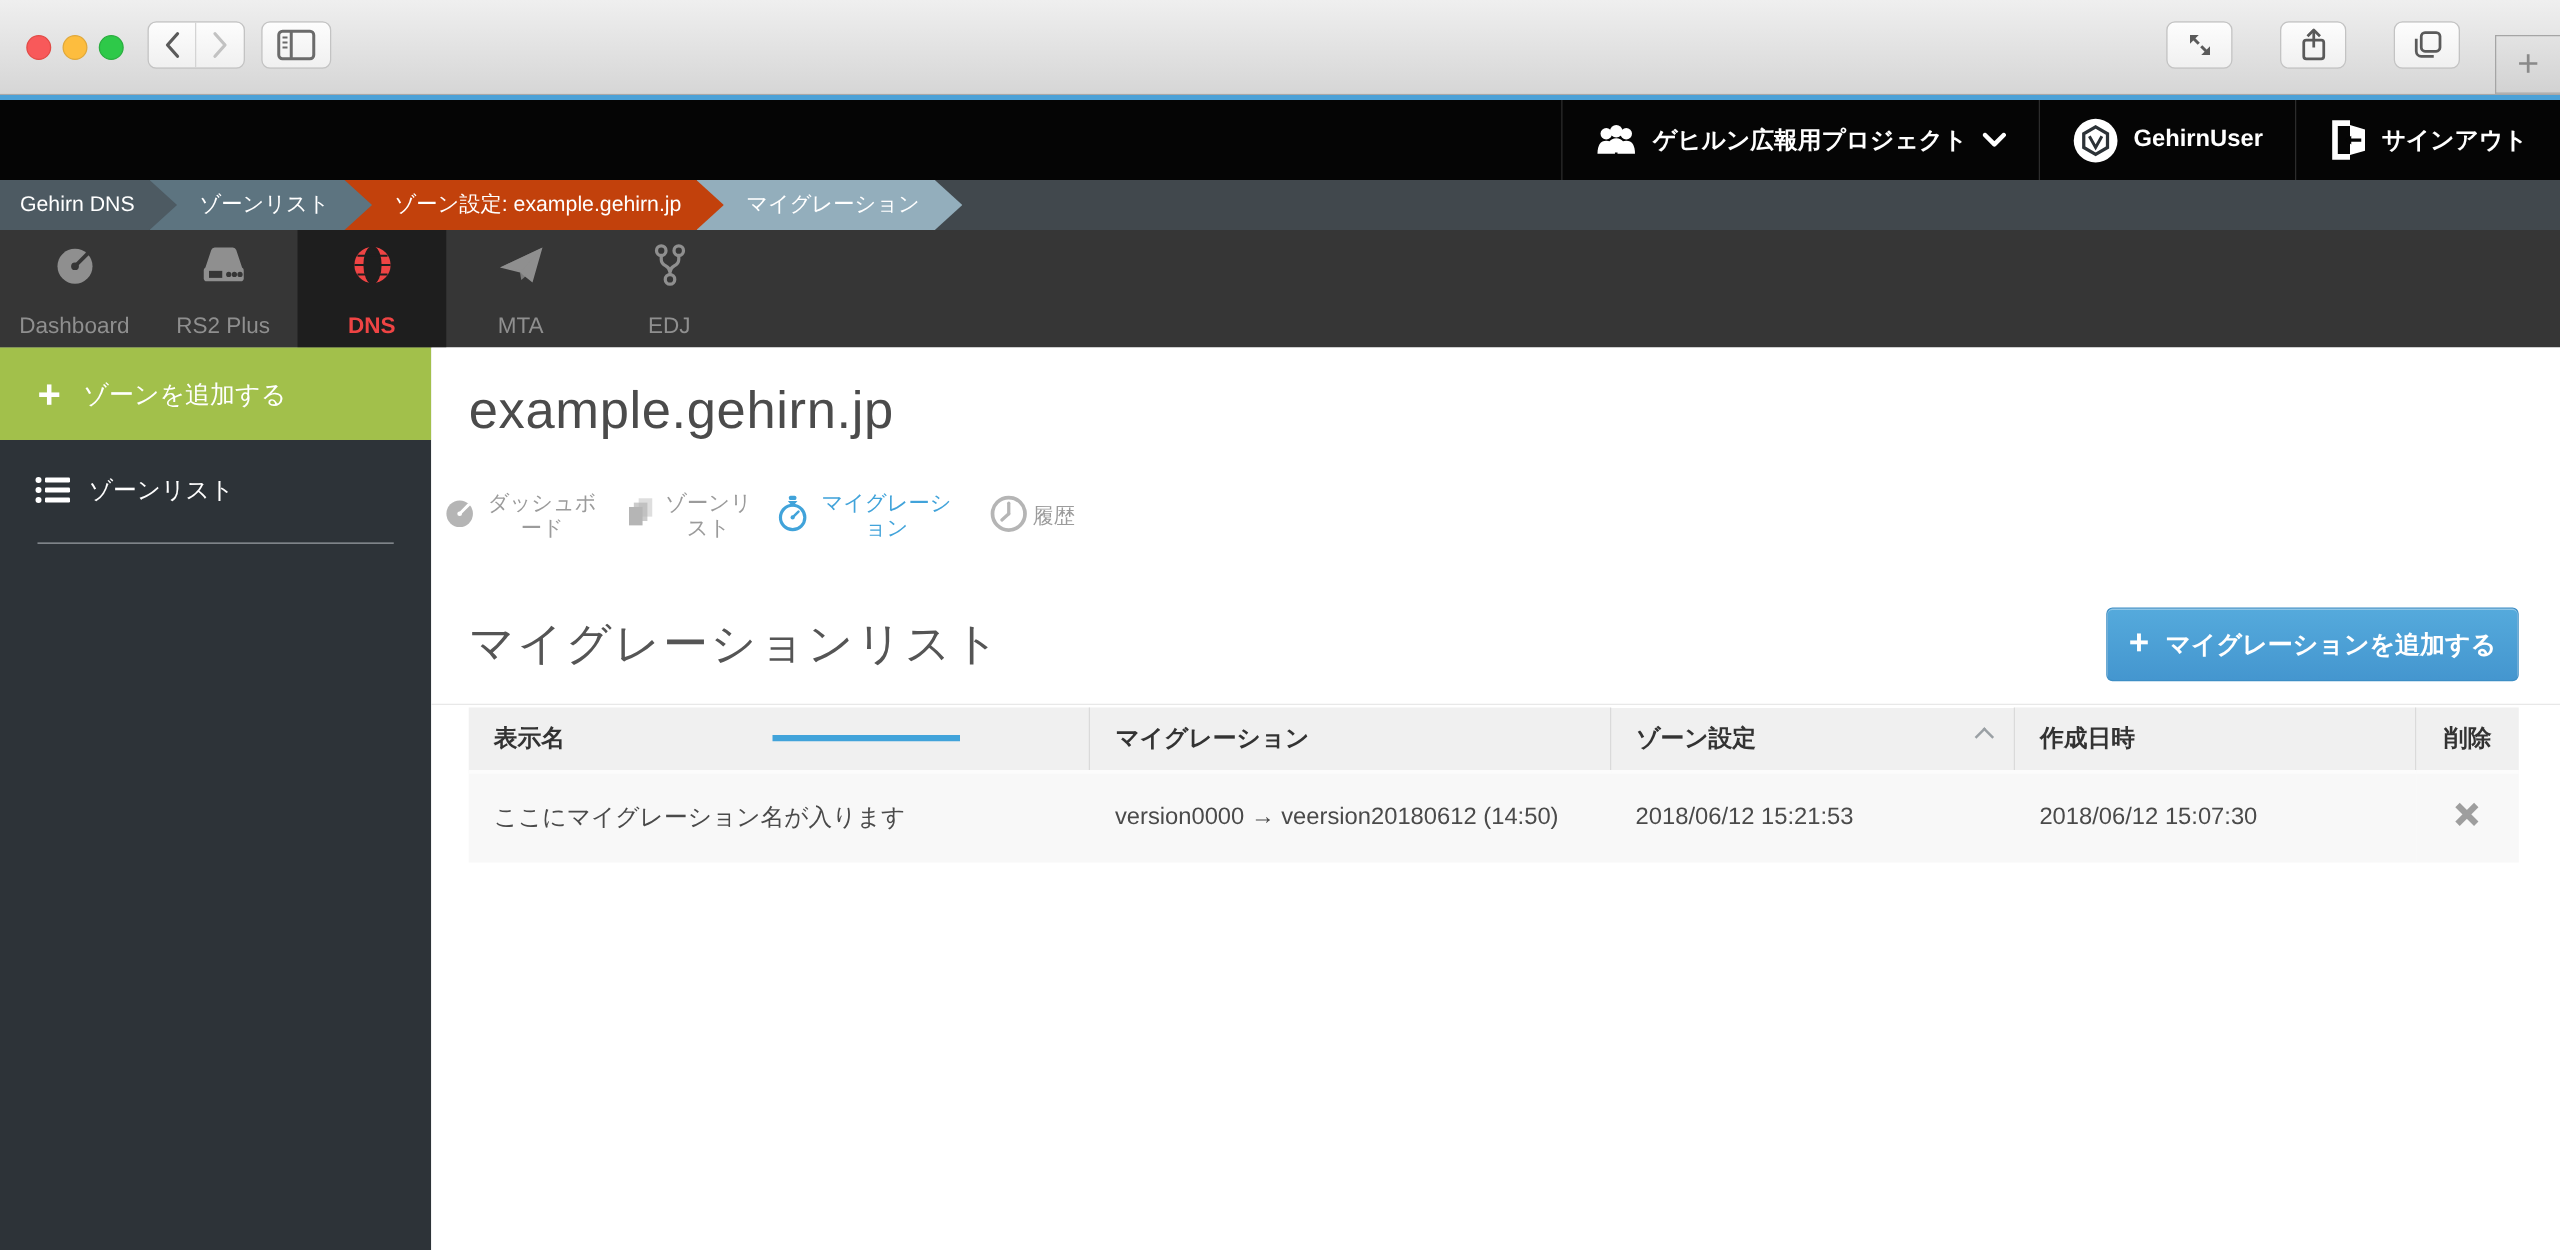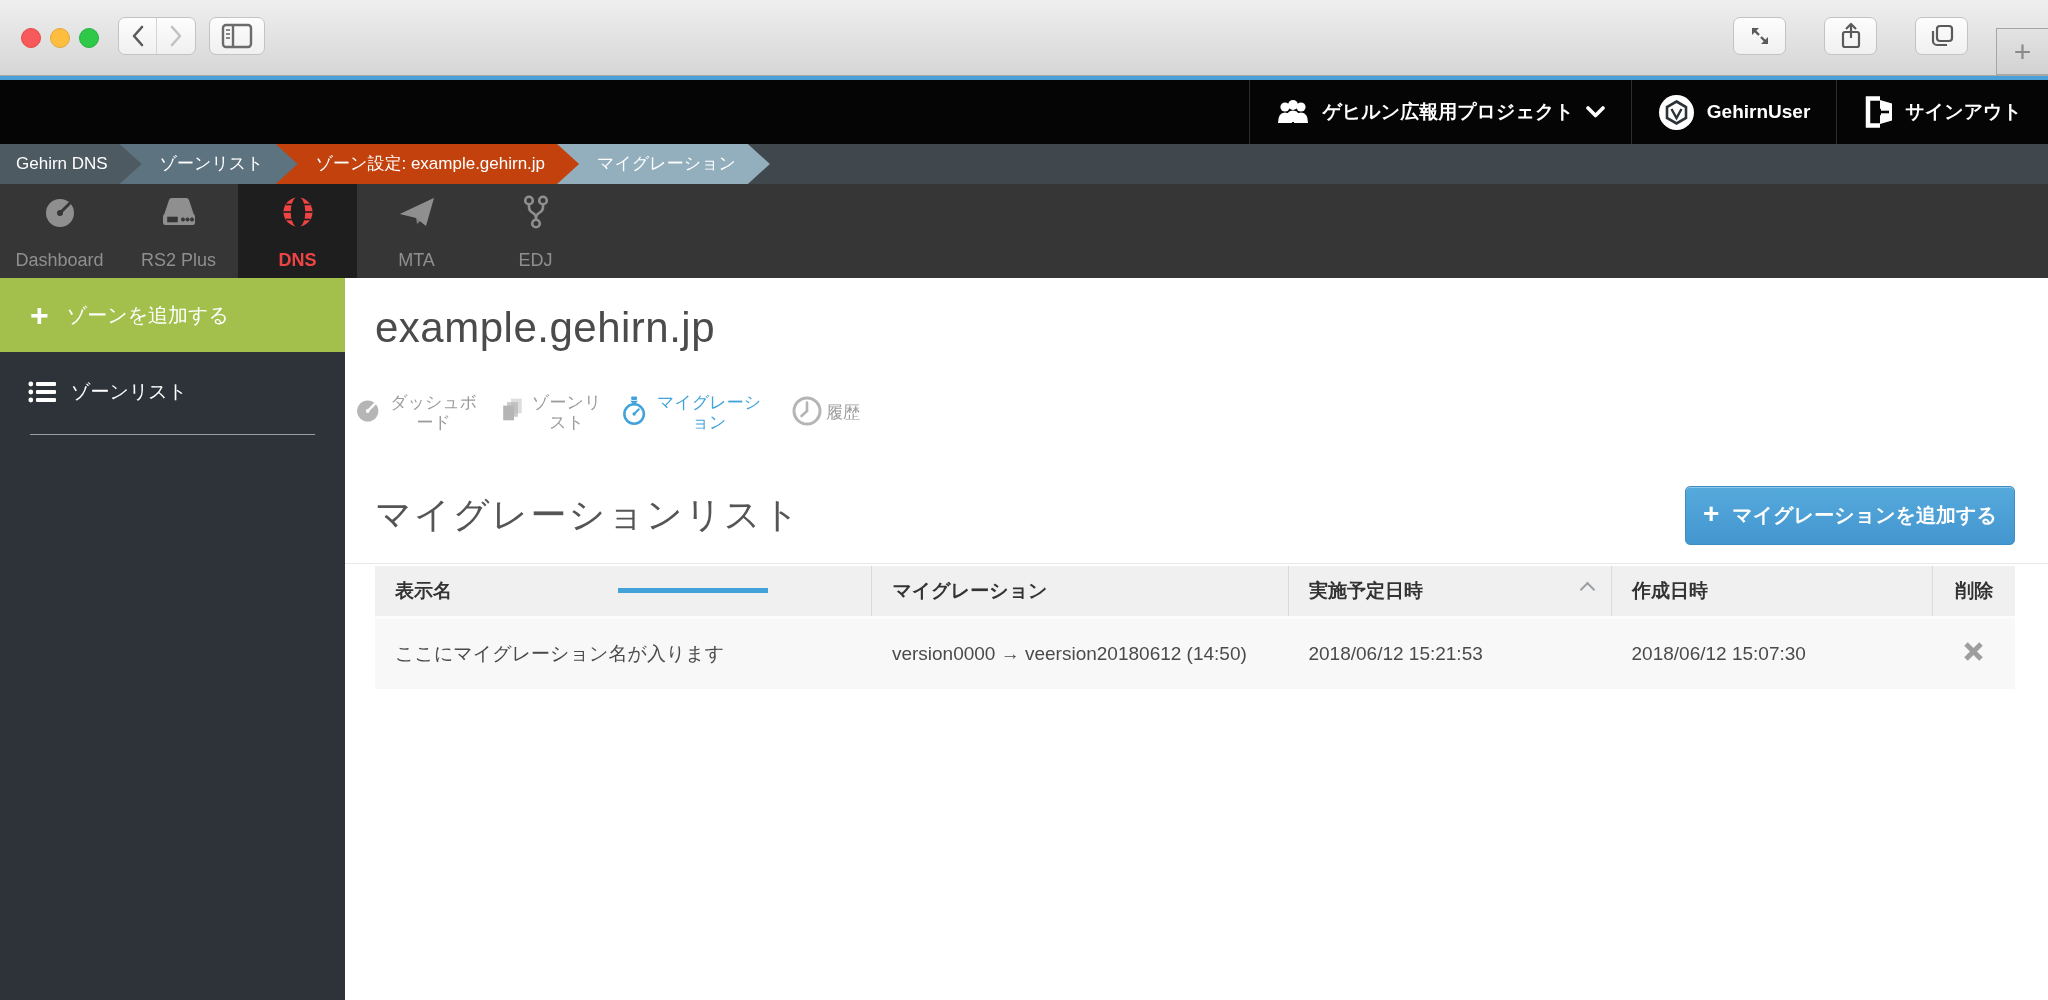--- a/index.html
+++ b/index.html
@@ -322,21 +322,21 @@
             <span class="plus">+</span>
             <span>マイグレーションを追加する</span>
           </div>
         </div>
 
         <table class="mig">
           <thead>
             <tr>
               <th class="w1"><span>表示名</span></th>
               <th class="w2"><span>マイグレーション</span></th>
-              <th class="w3 th-flex"><span class="caret-up"></span><span>実施予定日時</span></th>
+              <th class="w3 th-flex"><span class="caret-up"></span><span>ゾーン設定</span></th>
               <th class="w4"><span>作成日時</span></th>
               <th class="w5 c-del"><span>削除</span></th>
             </tr>
           </thead>
           <tbody>
             <tr>
               <td>ここにマイグレーション名が入ります</td>
               <td>version0000 → veersion20180612 (14:50)</td>
               <td>2018/06/12 15:21:53</td>
               <td>2018/06/12 15:07:30</td>

